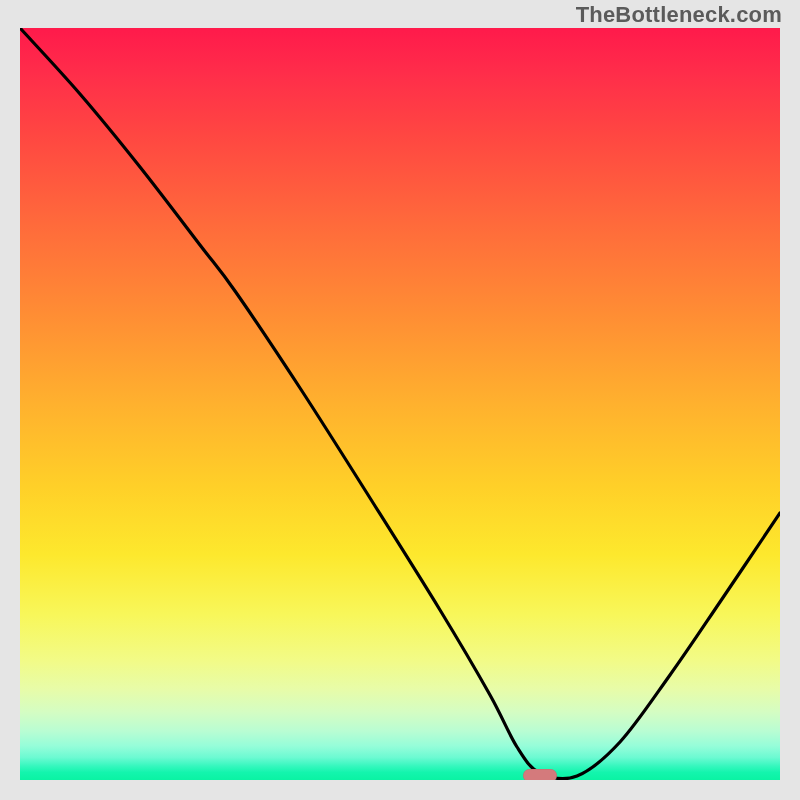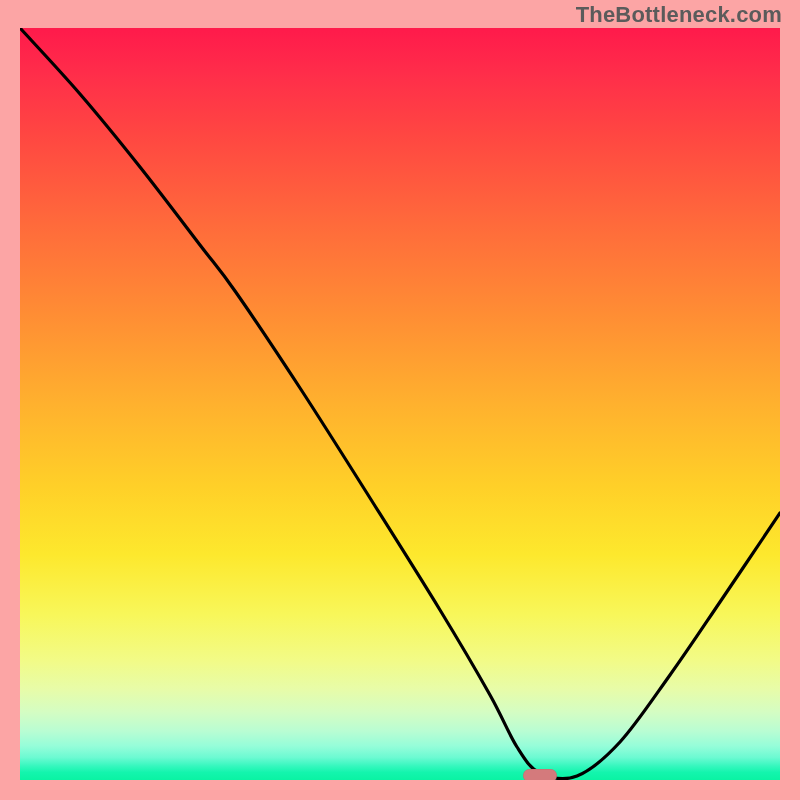--- a/index.html
+++ b/index.html
@@ -9,21 +9,21 @@
     height: 800px;
     background: #000;
     overflow: hidden;
   }
   .frame {
     position: absolute;
     left: 0;
     top: 0;
     width: 800px;
     height: 800px;
-    background: #fca5a5;
+    background: #e5e5e5;
   }
   .attribution {
     position: absolute;
     top: 2px;
     right: 18px;
     font-family: Arial, Helvetica, sans-serif;
     font-size: 22px;
     font-weight: 600;
     color: #5b5b5b;
     letter-spacing: 0.2px;

